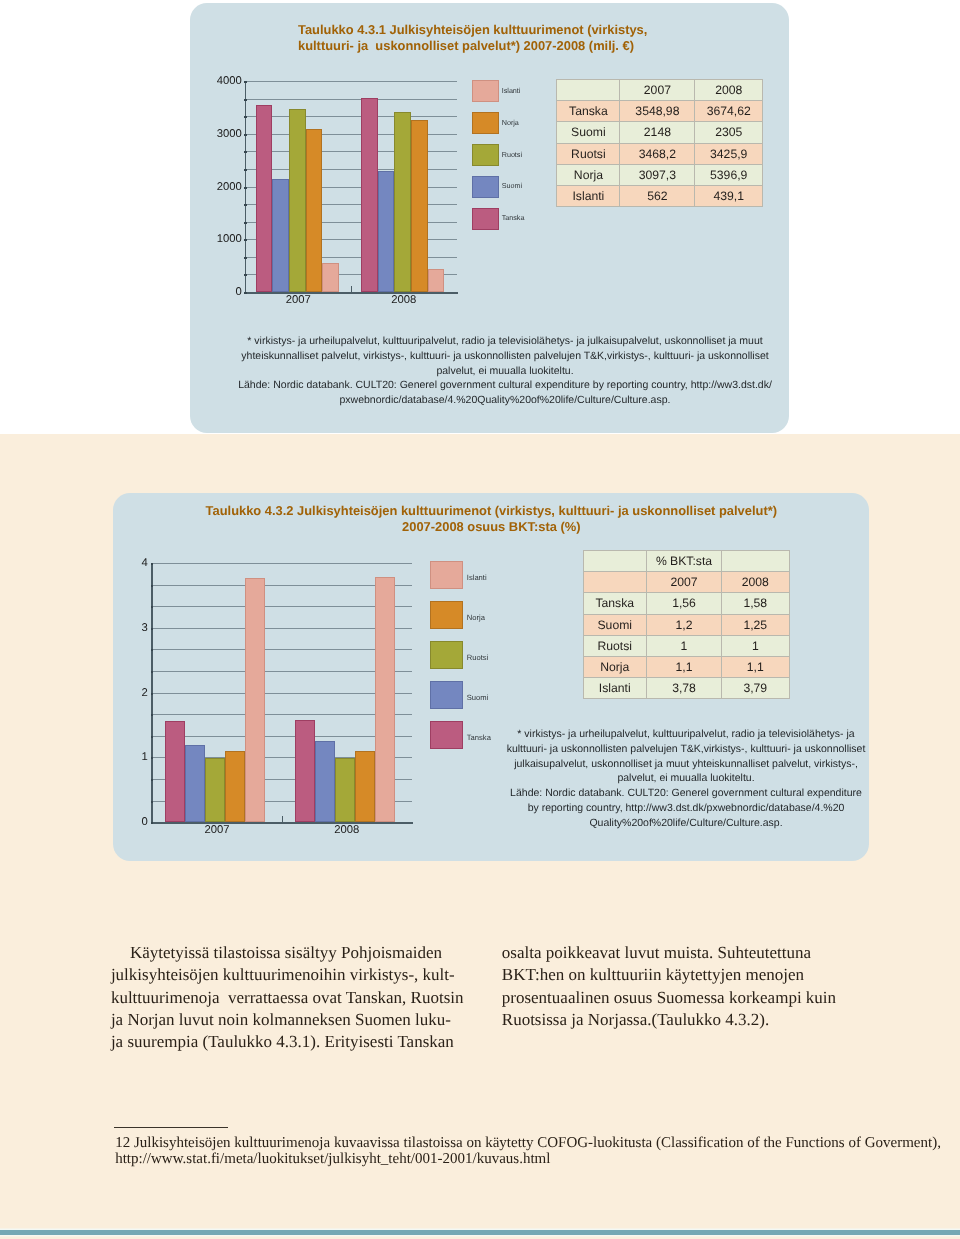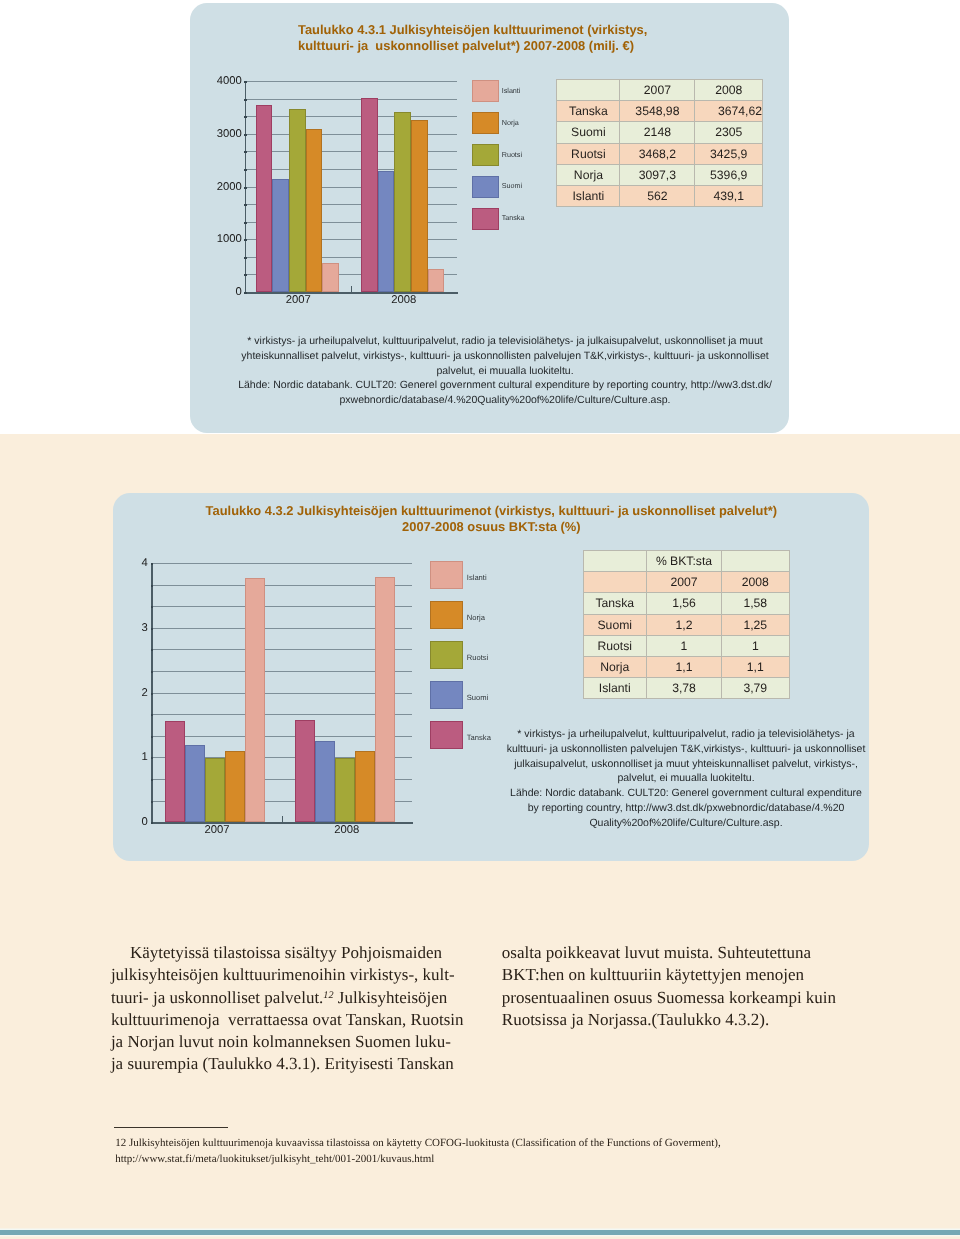--- a/index.html
+++ b/index.html
@@ -39,21 +39,21 @@
   #bodycol1{left:110.9px;top:942.3px;}
   #bodycol2{left:501.8px;top:942.3px;}
   .bodycol{position:absolute;font-family:"Liberation Serif",serif;
            font-size:17px;color:#2a2118;}
   .bodycol .bl{height:22.2px;line-height:22.2px;white-space:pre;}
   .bodycol .indent{text-indent:19px;}
   .sup{font-size:10.2px;position:relative;top:-5px;font-style:italic;}
 
   .fnrule{position:absolute;left:114px;top:1127px;width:113.6px;height:1.4px;background:#3a332a;}
   .fn{position:absolute;left:115.2px;top:1135px;font-family:"Liberation Serif",serif;
-      font-size:11px;color:#2a2118;}
+      font-size:15px;color:#2a2118;}
   .fn .fnl{height:16.3px;line-height:16.3px;white-space:pre;}
 </style>
 </head>
 <body>
 
 <div class="cream"></div>
 <div class="footline"></div>
 
 <div class="panel" id="panel1"></div>
 <div class="panel" id="panel2"></div>
@@ -131,21 +131,21 @@
     <table class="dt" style="width:205.6px;font-size:12.2px;">
       <tbody>
         <tr>
           <td style="width:63px;height:20.2px;line-height:20.2px;background:#e8eed9;"></td>
           <td style="width:75px;height:20.2px;line-height:20.2px;background:#e8eed9;">2007</td>
           <td style="width:67.6px;height:20.2px;line-height:20.2px;background:#e8eed9;">2008</td>
         </tr>
         <tr>
           <td style="width:63px;height:20.2px;line-height:20.2px;background:#f7d7bd;">Tanska</td>
           <td style="width:75px;height:20.2px;line-height:20.2px;background:#f7d7bd;">3548,98</td>
-          <td style="width:67.6px;height:20.2px;line-height:20.2px;background:#f7d7bd;text-align:right;">3674,62</td>
+          <td style="width:67.6px;height:20.2px;line-height:20.2px;background:#f7d7bd;">3674,62</td>
         </tr>
         <tr>
           <td style="width:63px;height:20.2px;line-height:20.2px;background:#e8eed9;">Suomi</td>
           <td style="width:75px;height:20.2px;line-height:20.2px;background:#e8eed9;">2148</td>
           <td style="width:67.6px;height:20.2px;line-height:20.2px;background:#e8eed9;">2305</td>
         </tr>
         <tr>
           <td style="width:63px;height:20.2px;line-height:20.2px;background:#f7d7bd;">Ruotsi</td>
           <td style="width:75px;height:20.2px;line-height:20.2px;background:#f7d7bd;">3468,2</td>
           <td style="width:67.6px;height:20.2px;line-height:20.2px;background:#f7d7bd;">3425,9</td>
@@ -277,21 +277,20 @@
     <div>julkaisupalvelut, uskonnolliset ja muut yhteiskunnalliset palvelut, virkistys-,</div>
     <div>palvelut, ei muualla luokiteltu.</div>
     <div>Lähde: Nordic databank. CULT20: Generel government cultural expenditure</div>
     <div>by reporting country, http://ww3.dst.dk/pxwebnordic/database/4.%20</div>
     <div>Quality%20of%20life/Culture/Culture.asp.</div>
   </div>
 
 <div class="bodycol" id="bodycol1">
   <div class="bl indent">Käytetyissä tilastoissa sisältyy Pohjoismaiden</div>
   <div class="bl">julkisyhteisöjen kulttuurimenoihin virkistys-, kult-</div>
-  <div class="bl"><span>tuuri- ja uskonnolliset palvelut.</span><span class="sup">12</span><span> Julkisyhteisöjen</span></div>
   <div class="bl">kulttuurimenoja  verrattaessa ovat Tanskan, Ruotsin</div>
   <div class="bl">ja Norjan luvut noin kolmanneksen Suomen luku-</div>
   <div class="bl">ja suurempia (Taulukko 4.3.1). Erityisesti Tanskan</div>
 </div>
 
 <div class="bodycol" id="bodycol2">
   <div class="bl">osalta poikkeavat luvut muista. Suhteutettuna</div>
   <div class="bl">BKT:hen on kulttuuriin käytettyjen menojen</div>
   <div class="bl">prosentuaalinen osuus Suomessa korkeampi kuin</div>
   <div class="bl">Ruotsissa ja Norjassa.(Taulukko 4.3.2).</div>

